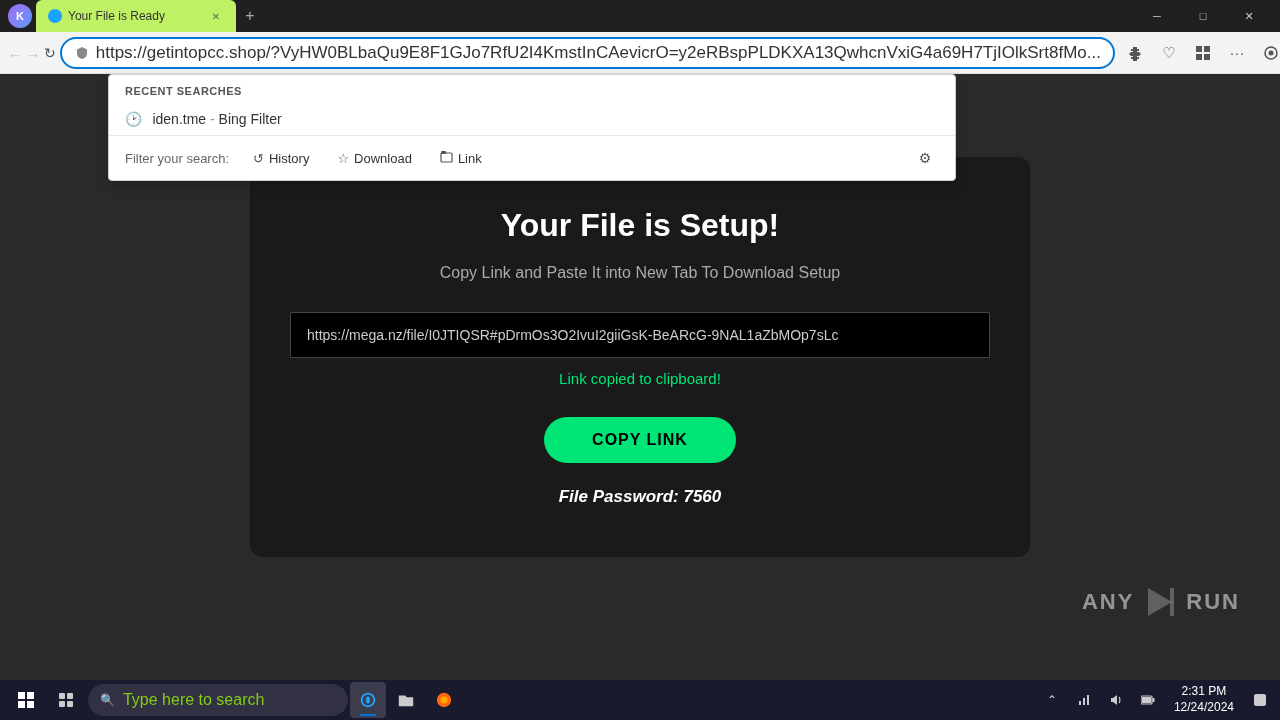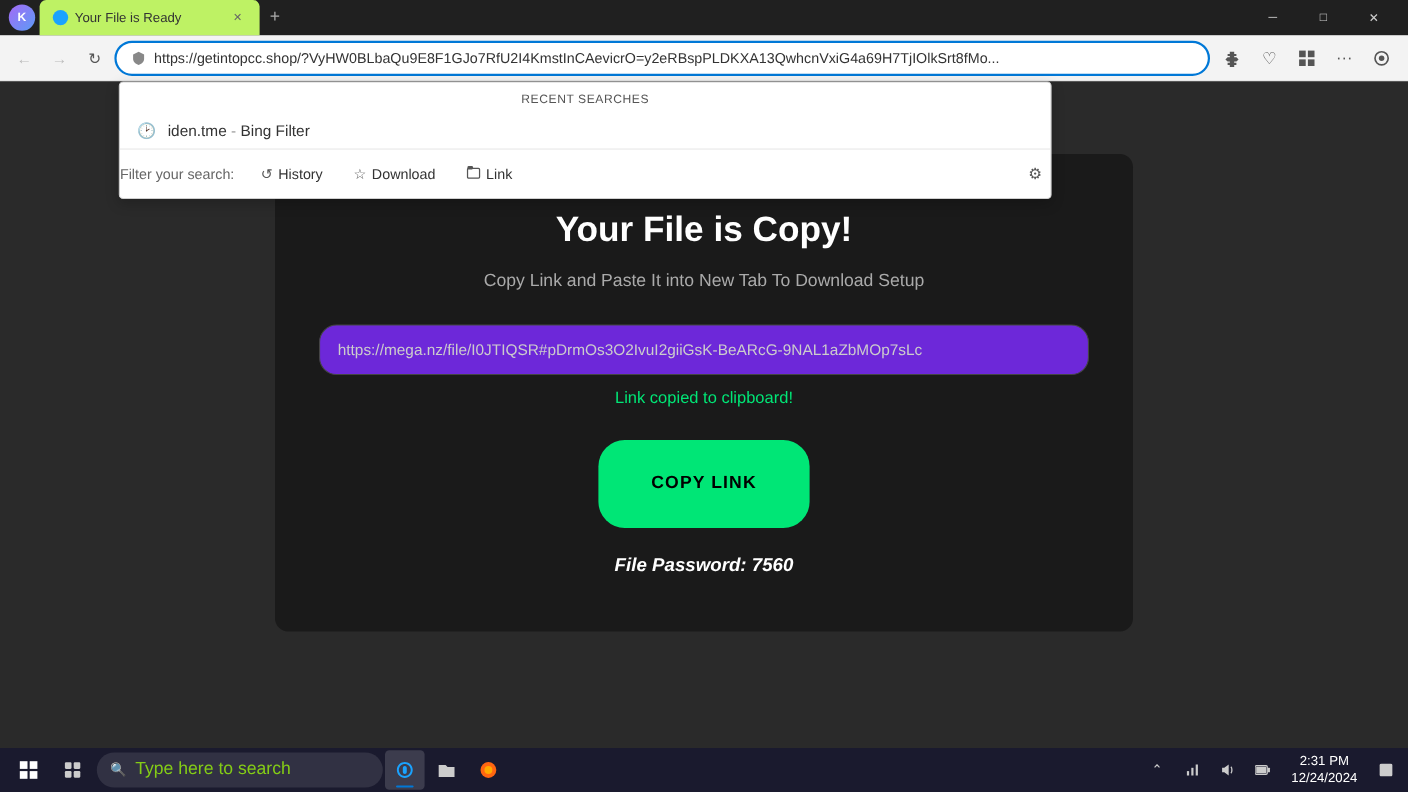--- a/index.html
+++ b/index.html
@@ -83,21 +83,21 @@
       display: flex; align-items: center;
       padding: 0 12px; gap: 6px;
       border: 2px solid #0078d7;
       position: relative;
     }
     .address-refresh-icon {
       width: 16px; height: 16px; color: #555; font-size: 14px;
       display: flex; align-items: center; justify-content: center;
     }
     .address-text {
-      flex: 1; font-size: 13px; color: #333;
+      flex: 1; font-size: 17px; color: #333;
       overflow: hidden; text-overflow: ellipsis; white-space: nowrap;
     }
     .toolbar-actions {
       display: flex; align-items: center; gap: 2px;
     }
     .toolbar-icon-btn {
       width: 32px; height: 32px; border-radius: 4px;
       display: flex; align-items: center; justify-content: center;
       cursor: pointer; color: #555; font-size: 15px;
       border: none; background: transparent;
@@ -111,39 +111,38 @@
       background: white;
       border: 1px solid #d0d0d0;
       border-radius: 4px;
       box-shadow: 0 4px 12px rgba(0,0,0,0.2);
       z-index: 100;
     }
 
     .recent-searches-label {
       font-size: 11px;
       color: #555;
-      font-weight: 400;
+      font-weight: 700;
       text-transform: uppercase;
       letter-spacing: 0.5px;
       padding: 10px 16px 6px;
-      text-align: center;
     }
 
     .search-item {
       display: flex; align-items: center;
       padding: 8px 16px; gap: 10px;
       cursor: pointer;
     }
     .search-item-icon { color: #888; font-size: 14px; }
     .search-item-text { font-size: 14px; color: #333; }
     .search-item-sep { color: #999; }
 
     .filter-bar {
       display: flex; align-items: center;
-      padding: 8px 0; gap: 4px;
+      padding: 8px 16px; gap: 4px;
       border-top: 1px solid #e8e8e8;
     }
     .filter-label { font-size: 13px; color: #666; margin-right: 8px; }
     .filter-item {
       display: flex; align-items: center; gap: 5px;
       padding: 5px 12px; border-radius: 4px;
       cursor: pointer; font-size: 13px; color: #333;
     }
     .filter-item-icon { font-size: 13px; color: #555; }
     .filter-settings {
@@ -179,23 +178,23 @@
     }
 
     .card-subtitle {
       font-size: 16px;
       color: #aaa;
       margin-bottom: 30px;
     }
 
     .link-input {
       width: 100%;
-      background: #6d28d9;
+      background: #000000;
       border: 1px solid #444;
-      border-radius: 16px;
+      border-radius: 1px;
       padding: 14px 16px;
       color: #ccc;
       font-size: 14px;
       margin-bottom: 12px;
       text-align: left;
       overflow: hidden;
       text-overflow: ellipsis;
       white-space: nowrap;
     }
 
@@ -203,21 +202,21 @@
       color: #00e676;
       font-size: 15px;
       margin-bottom: 30px;
     }
 
     .copy-btn {
       background: #00e676;
       color: #000;
       border: none;
       border-radius: 24px;
-      padding: 31px 48px;
+      padding: 14px 48px;
       font-size: 16px;
       font-weight: 700;
       cursor: pointer;
       letter-spacing: 1px;
       margin-bottom: 24px;
     }
 
     .file-password {
       color: white;
       font-size: 17px;
@@ -407,31 +406,39 @@
         </span>
         <span>Link</span>
       </div>
 
       <div class="filter-settings">⚙</div>
     </div>
   </div>
 
   <div class="main-content">
     <div class="content-card">
-      <div class="card-title">Your File is Copy!</div>
+      <div class="card-title">Your File is Setup!</div>
       <div class="card-subtitle">Copy Link and Paste It into New Tab To Download Setup</div>
 
       <div class="link-input">https://mega.nz/file/I0JTIQSR#pDrmOs3O2IvuI2giiGsK-BeARcG-9NAL1aZbMOp7sLc</div>
       <div class="link-copied">Link copied to clipboard!</div>
 
       <button class="copy-btn">COPY LINK</button>
 
       <div class="file-password">File Password: 7560</div>
     </div>
 
+    <div class="watermark">
+      <span class="watermark-text">ANY</span>
+      <svg class="watermark-icon" viewBox="0 0 36 36" fill="none">
+        <polygon points="6,4 30,18 6,32" fill="white" opacity="0.5"></polygon>
+        <line x1="30" y1="4" x2="30" y2="32" stroke="white" stroke-width="4" opacity="0.5"></line>
+      </svg>
+      <span class="watermark-text">RUN</span>
+    </div>
   </div>
 
   <div class="taskbar">
     <div class="start-btn">
       <div class="start-icon">
         <div class="start-icon-sq"></div>
         <div class="start-icon-sq"></div>
         <div class="start-icon-sq"></div>
         <div class="start-icon-sq"></div>
       </div>

